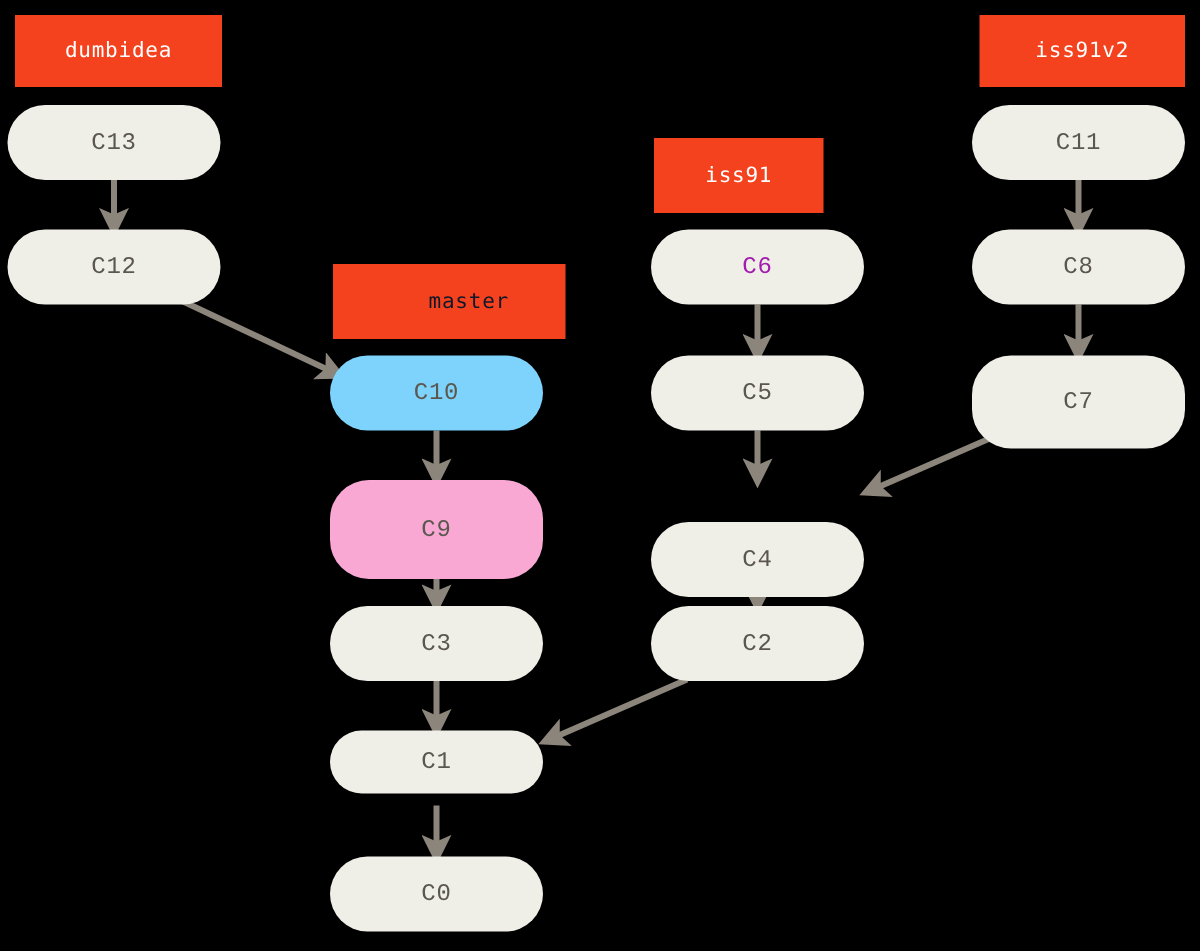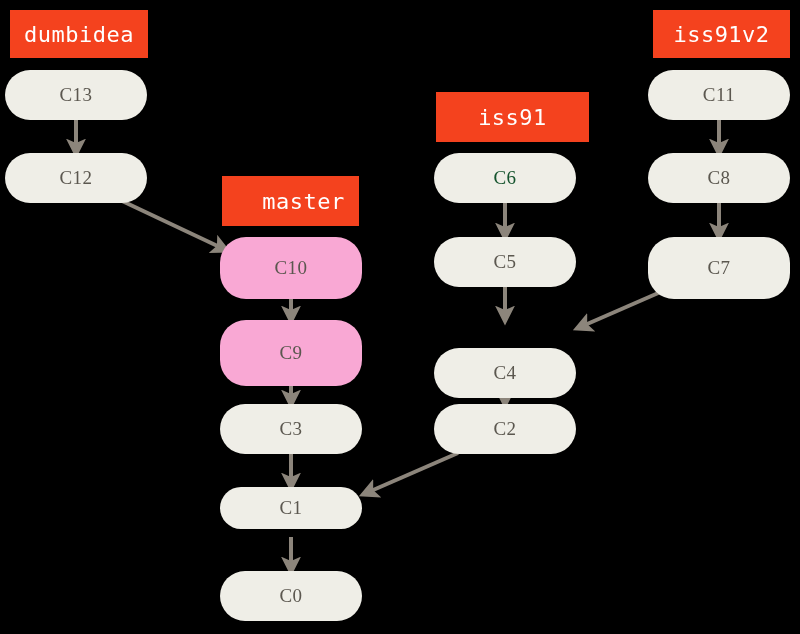--- a/index.html
+++ b/index.html
@@ -25,33 +25,33 @@
   }
   .commit-node {
     position: absolute;
     box-sizing: border-box;
     background: #EFEEE7;
     border-radius: 26px;
     display: flex;
     align-items: center;
     justify-content: center;
     color: #5B574F;
-    font-size: 19px;
+    font-size: 16px;
     letter-spacing: 0.5px;
-    font-family: Liberation Serif, serif;
+    font-family: Liberation Mono, monospace;
   }
   .branch-label {
     position: absolute;
     box-sizing: border-box;
     background: #F4421E;
     display: flex;
     align-items: center;
     justify-content: center;
     color: #FFFFFF;
-    font-size: 22px;
+    font-size: 14px;
     letter-spacing: 0.5px;
     font-family: "DejaVu Sans Mono", "Liberation Mono", monospace;
   }
 </style>
 </head>
 <body>
 
 <div id="canvas">
   <svg id="edge-layer" viewBox="0 0 800 634" width="800" height="634">
       <defs>
@@ -68,31 +68,31 @@
       <line x1="505" y1="203" x2="505" y2="237" stroke="#8C857B" stroke-width="4" marker-end="url(#arrowhead)"></line>
       <line x1="505" y1="287" x2="505" y2="320" stroke="#8C857B" stroke-width="4" marker-end="url(#arrowhead)"></line>
       <line x1="505" y1="370" x2="505" y2="404" stroke="#8C857B" stroke-width="4" marker-end="url(#arrowhead)"></line>
       <line x1="458" y1="453" x2="364" y2="494" stroke="#8C857B" stroke-width="4" marker-end="url(#arrowhead)"></line>
       <line x1="719" y1="120" x2="719" y2="153" stroke="#8C857B" stroke-width="4" marker-end="url(#arrowhead)"></line>
       <line x1="719" y1="203" x2="719" y2="237" stroke="#8C857B" stroke-width="4" marker-end="url(#arrowhead)"></line>
       <line x1="672" y1="287" x2="578" y2="328" stroke="#8C857B" stroke-width="4" marker-end="url(#arrowhead)"></line>
     </svg>
   <div id="node-layer">
       <div class="branch-label" style="left: 10px; top: 10px; width: 138px; height: 48px; background: rgb(244, 66, 30); color: rgb(255, 255, 255);">dumbidea</div>
-      <div class="branch-label" style="left: 222px; top: 176px; width: 137px; height: 50px; background: rgb(244, 66, 30); color: #ffffff; padding-left: 26px;">master</div>
-      <div class="branch-label" style="left: 436px; top: 92px; width: 153px; height: 50px; background: rgb(244, 66, 30); color: rgb(255, 255, 255);">iss91</div>
+      <div class="branch-label" style="left: 222px; top: 176px; width: 155px; height: 50px; background: rgb(244, 66, 30); color: #0f172a; padding-left: 26px;">master</div>
+      <div class="branch-label" style="left: 436px; top: 92px; width: 113px; height: 50px; background: rgb(244, 66, 30); color: rgb(255, 255, 255);">iss91</div>
       <div class="branch-label" style="left: 653px; top: 10px; width: 137px; height: 48px; background: rgb(244, 66, 30); color: rgb(255, 255, 255);">iss91v2</div>
       <div class="commit-node" style="left: 5px; top: 70px; width: 142px; height: 50px; background: rgb(239, 238, 231); color: rgb(91, 87, 79);">C13</div>
       <div class="commit-node" style="left: 5px; top: 153px; width: 142px; height: 50px; background: rgb(239, 238, 231); color: rgb(91, 87, 79);">C12</div>
-      <div class="commit-node" style="left: 220px; top: 237px; width: 142px; height: 62px; background: #f9a8d4; color: rgb(91, 87, 79);">C10</div>
+      <div class="commit-node" style="left: 220px; top: 237px; width: 142px; height: 50px; background: #7dd3fc; color: rgb(91, 87, 79);">C10</div>
       <div class="commit-node" style="left: 220px; top: 320px; width: 142px; height: 66px; background: #f9a8d4; color: rgb(91, 87, 79);">C9</div>
       <div class="commit-node" style="left: 220px; top: 404px; width: 142px; height: 50px; background: rgb(239, 238, 231); color: rgb(91, 87, 79);">C3</div>
       <div class="commit-node" style="left: 220px; top: 487px; width: 142px; height: 42px; background: rgb(239, 238, 231); color: rgb(91, 87, 79);">C1</div>
       <div class="commit-node" style="left: 220px; top: 571px; width: 142px; height: 50px; background: rgb(239, 238, 231); color: rgb(91, 87, 79);">C0</div>
-      <div class="commit-node" style="left: 434px; top: 153px; width: 142px; height: 50px; background: rgb(239, 238, 231); color: #14532d;">C6</div>
+      <div class="commit-node" style="left: 434px; top: 153px; width: 142px; height: 50px; background: rgb(239, 238, 231); color: #a21caf;">C6</div>
       <div class="commit-node" style="left: 434px; top: 237px; width: 142px; height: 50px; background: rgb(239, 238, 231); color: rgb(91, 87, 79);">C5</div>
       <div class="commit-node" style="left: 434px; top: 320px; width: 142px; height: 50px; background: rgb(239, 238, 231); color: rgb(91, 87, 79); margin-top: 28px;">C4</div>
       <div class="commit-node" style="left: 434px; top: 404px; width: 142px; height: 50px; background: rgb(239, 238, 231); color: rgb(91, 87, 79);">C2</div>
       <div class="commit-node" style="left: 648px; top: 70px; width: 142px; height: 50px; background: rgb(239, 238, 231); color: rgb(91, 87, 79);">C11</div>
       <div class="commit-node" style="left: 648px; top: 153px; width: 142px; height: 50px; background: rgb(239, 238, 231); color: rgb(91, 87, 79);">C8</div>
       <div class="commit-node" style="left: 648px; top: 237px; width: 142px; height: 62px; background: rgb(239, 238, 231); color: rgb(91, 87, 79);">C7</div>
     </div>
 </div>
 
 </body></html>

